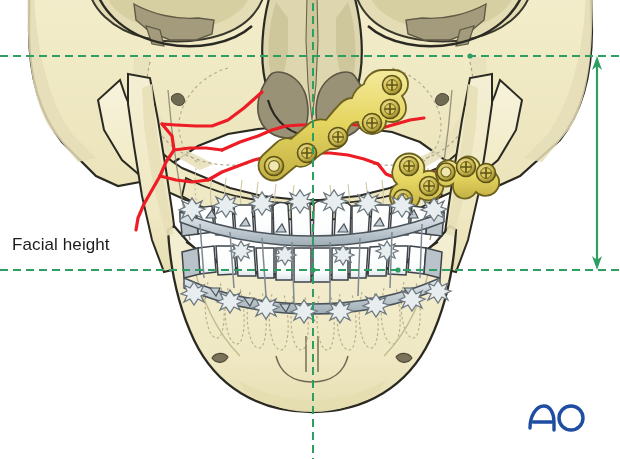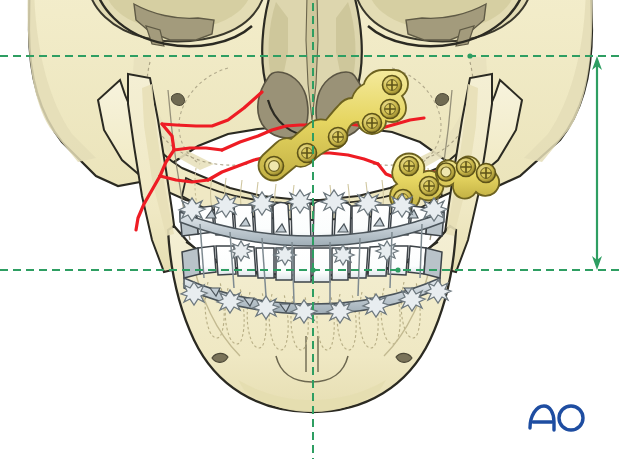--- a/index.html
+++ b/index.html
@@ -508,20 +508,21 @@
 
       <g>
         <line x1="597" y1="62" x2="597" y2="264" stroke="#2e9e62" stroke-width="2.2"></line>
         <path d="M597,56 L592,70 L597,66 L602,70 Z" fill="#2e9e62"></path>
         <path d="M597,270 L592,256 L597,260 L602,256 Z" fill="#2e9e62"></path>
       </g>
 
     </g>
   </svg>
 
+  <div class="label-facial-height">Facial height</div>
 
   <svg class="ao-logo" viewBox="0 0 62 34" xmlns="http://www.w3.org/2000/svg">
     <g fill="none" stroke="#1e4da1" stroke-width="3.4" stroke-linecap="round" stroke-linejoin="round">
       <path d="M6,28 C6,16 12,6 20,6 C26,6 30,13 30,22 L30,30"></path>
       <path d="M9,22 L28,22"></path>
       <ellipse cx="47" cy="18" rx="12" ry="12"></ellipse>
     </g>
   </svg>
 
 </div>

